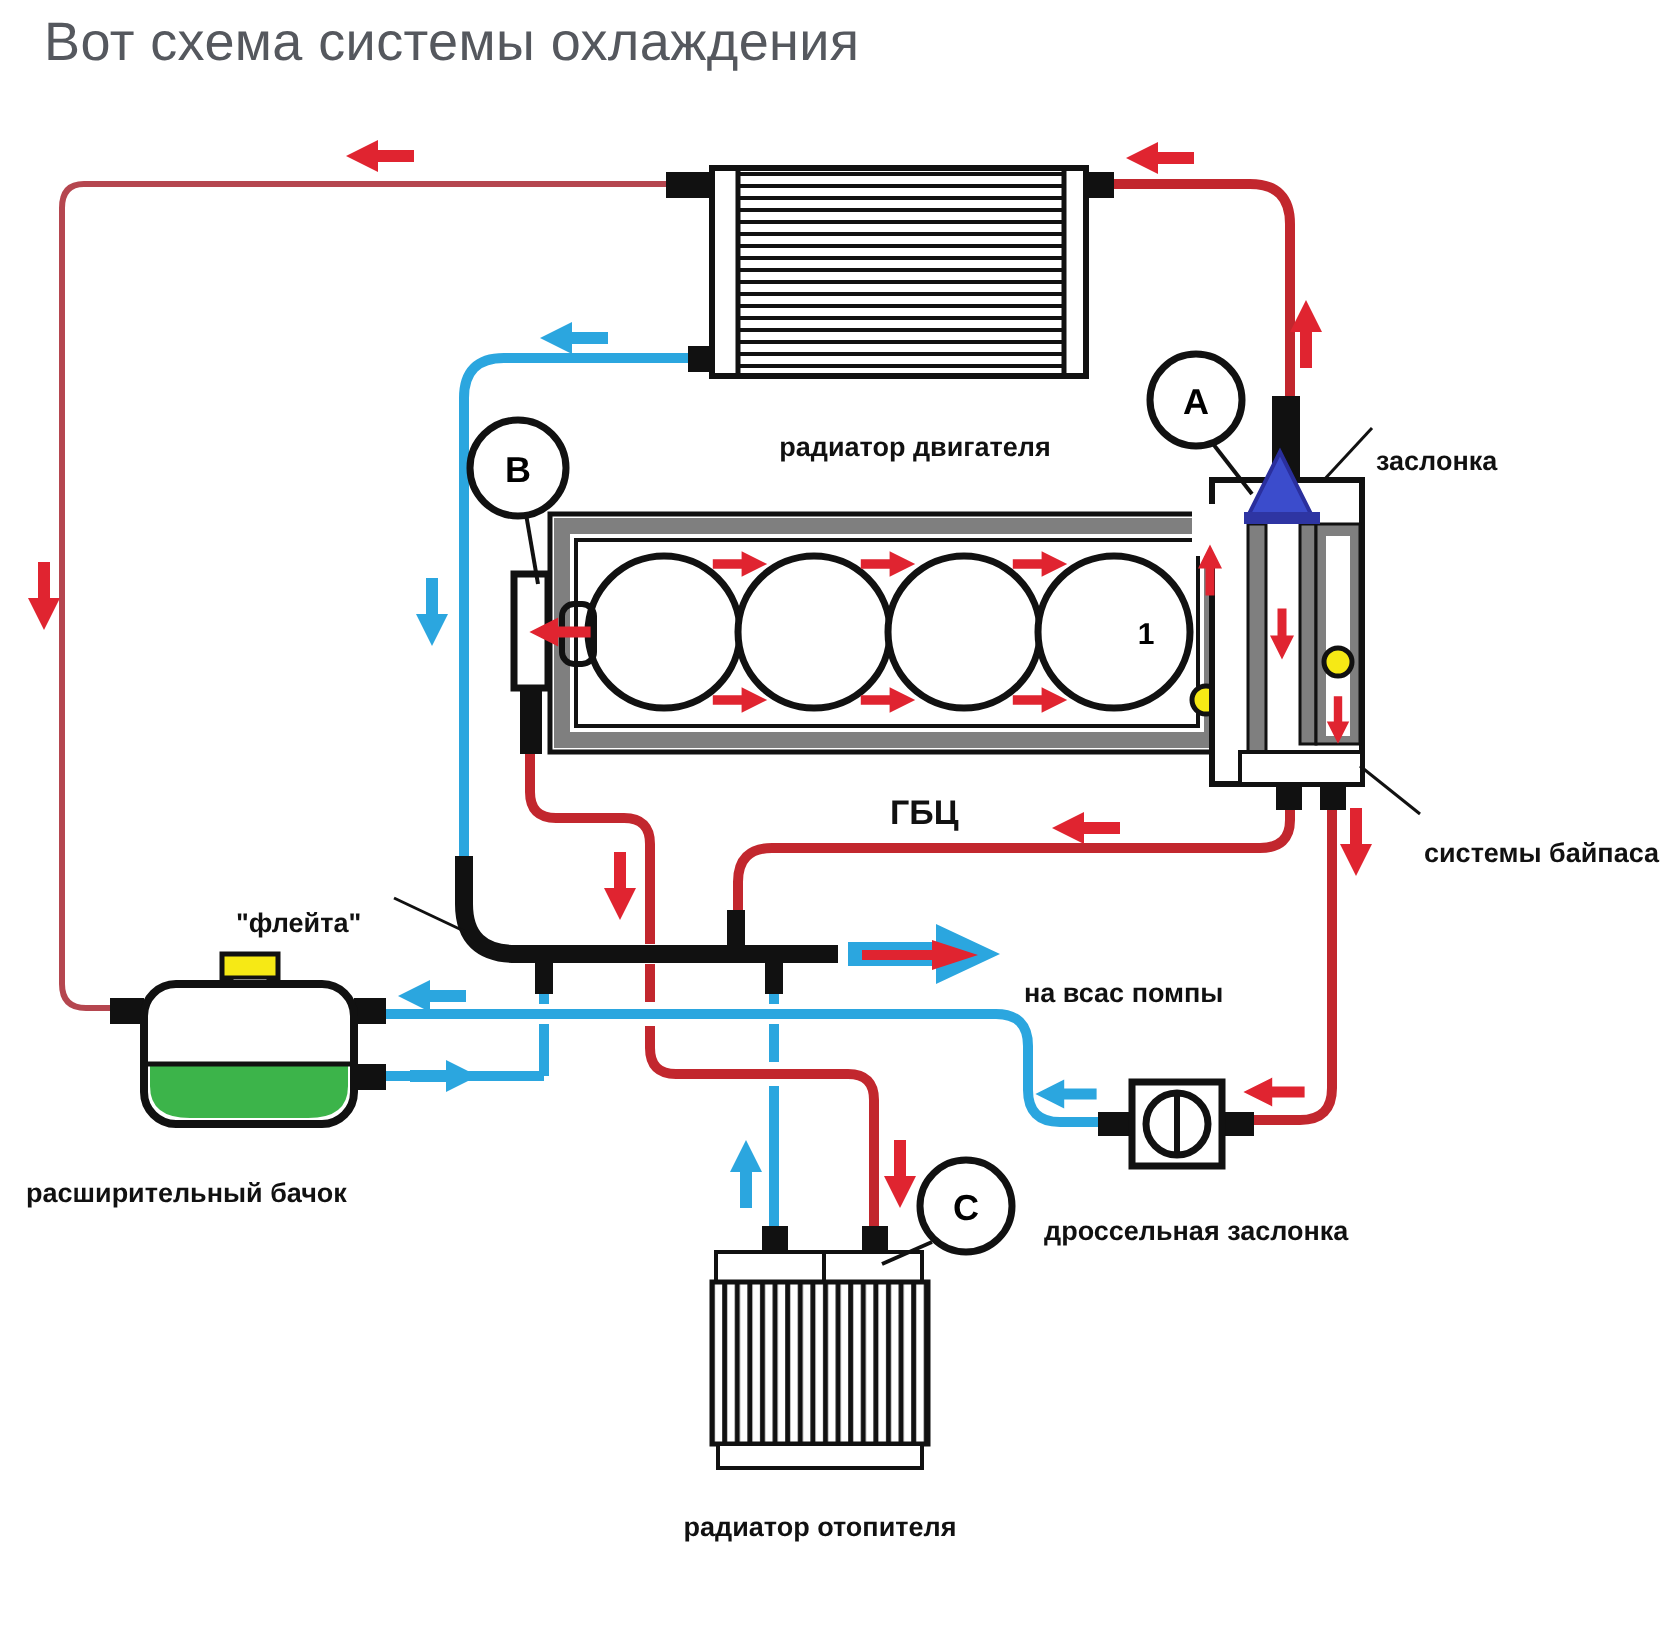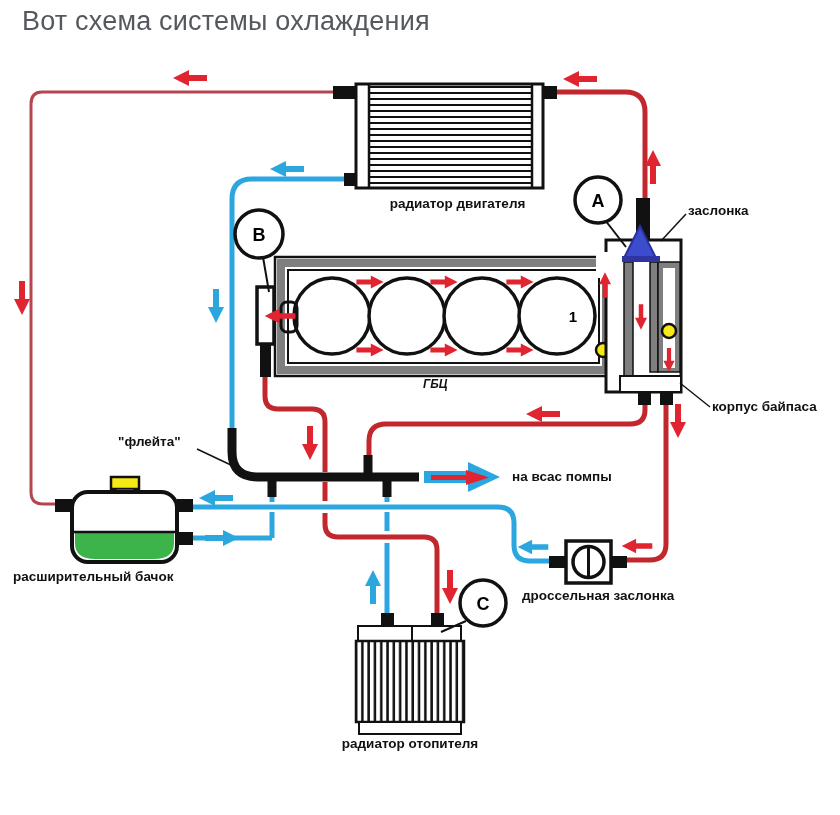--- a/index.html
+++ b/index.html
@@ -1,21 +1,21 @@
 <!DOCTYPE html>
 <html><head>
 <meta charset="utf-8">
 <style>
   html,body{margin:0;padding:0;background:#fff;}
   body{width:840px;height:815px;position:relative;overflow:hidden;
        font-family:"Liberation Sans",sans-serif;}
   .stage{position:absolute;left:0;top:0;width:757px;height:815px;}
   .title{position:absolute;left:22px;top:6px;font-size:27px;font-weight:500;
          color:#55585e;letter-spacing:.2px;}
-  .lbl{position:absolute;font-size:13.5px;font-weight:bold;color:#111;white-space:nowrap;}
+  .lbl{position:absolute;font-size:13.5px;font-weight:bold;color:#111;white-space:nowrap;margin-top:20px;}
   .lbl.center{text-align:center;}
   svg{position:absolute;left:0;top:0;}
   svg text{font-family:"Liberation Sans",sans-serif;font-weight:bold;fill:#000;}
 </style>
 </head>
 <body>
 
 <div class="stage">
 
   <div class="title">Вот схема системы охлаждения</div>
@@ -195,20 +195,20 @@
         <use href="#arr" transform="translate(533 547) rotate(180) scale(0.9)"></use>
         <use href="#arr" transform="translate(216 498) rotate(180)"></use>
         <use href="#arr" transform="translate(222 538)"></use>
         <use href="#arr" transform="translate(373 587) rotate(-90)"></use>
       </g>
     </g>
   </svg>
 
   <div class="lbl center" style="left:375px;top:196px;width:165px;">радиатор двигателя</div>
   <div class="lbl" style="left:688px;top:203px;">заслонка</div>
-  <div class="lbl" style="left:423px;top:377px;font-size:12px;font-style:italic;">ГБЦ</div>
-  <div class="lbl" style="left:712px;top:399px;">корпус байпаса</div>
+  <div class="lbl" style="left:445px;top:377px;font-size:17px;">ГБЦ</div>
+  <div class="lbl" style="left:712px;top:399px;">системы байпаса</div>
   <div class="lbl" style="left:118px;top:434px;">"флейта"</div>
   <div class="lbl" style="left:512px;top:469px;">на всас помпы</div>
   <div class="lbl" style="left:13px;top:569px;">расширительный бачок</div>
   <div class="lbl" style="left:522px;top:588px;">дроссельная заслонка</div>
   <div class="lbl center" style="left:330px;top:736px;width:160px;">радиатор отопителя</div>
 </div>
 
 </body></html>

